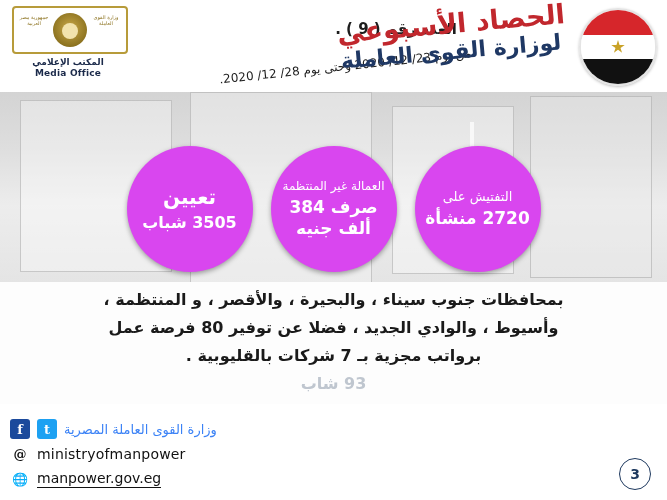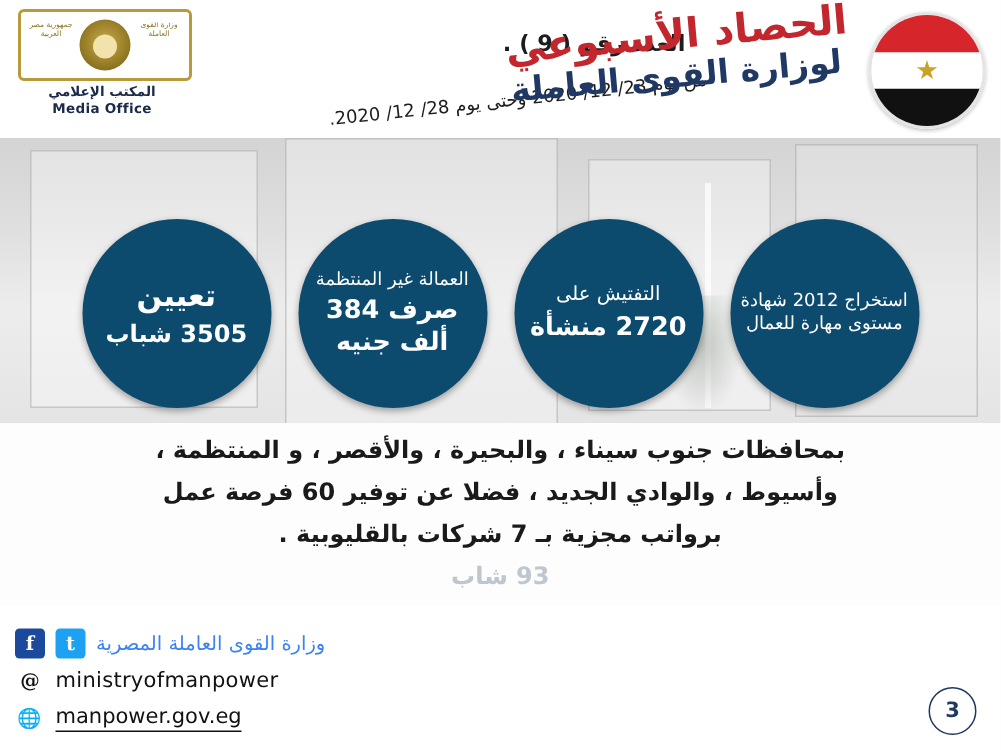--- a/index.html
+++ b/index.html
@@ -116,21 +116,21 @@
   }
 
   
   .circles{
     position:absolute;left:0;top:146px;width:667px;height:130px;
     display:flex;flex-direction:row-reverse;justify-content:center;gap:18px;
     z-index:6;
   }
   .circle{
     width:126px;height:126px;border-radius:50%;
-    background:#0c4a6e;color:#ffffff;
+    background:#d946ef;color:#ffffff;
     display:flex;flex-direction:column;align-items:center;justify-content:center;
     text-align:center;direction:rtl;
     box-shadow:0 2px 5px rgba(0,0,0,.35);
     padding:6px;box-sizing:border-box;
   }
   .circle .top{
     font-size:13px;line-height:1.25;font-weight:normal;color:#ffffff;
   }
   .circle .big{
     font-size:17px;font-weight:bold;line-height:1.25;margin-top:3px;color:#ffffff;
@@ -240,30 +240,26 @@
     <div class="circle wide">
       <div class="top">العمالة غير المنتظمة</div>
       <div class="big">صرف 384 ألف جنيه</div>
     </div>
 
     <div class="circle">
       <div class="top">التفتيش على</div>
       <div class="big">2720 منشأة</div>
     </div>
 
-    <div class="circle wide">
-      <div class="top">استخراج 2012 شهادة مستوى مهارة للعمال</div>
-      <div class="big"></div>
-    </div>
 
   </div>
 
   <div class="body-text">
     <div>بمحافظات جنوب سيناء ، والبحيرة ، والأقصر ، و المنتظمة ،</div>
-    <div>وأسيوط ، والوادي الجديد ، فضلا عن توفير 60 فرصة عمل</div>
+    <div>وأسيوط ، والوادي الجديد ، فضلا عن توفير 80 فرصة عمل</div>
     <div>برواتب مجزية بـ 7 شركات بالقليوبية .</div>
     <div class="ghost">93 شاب</div>
   </div>
 
   <div class="footer">
     <div class="social">
       <div class="social-row">
         <span class="ico fb">f</span>
         <span class="ico tw">t</span>
         <span class="social-text">وزارة القوى العاملة المصرية</span>

